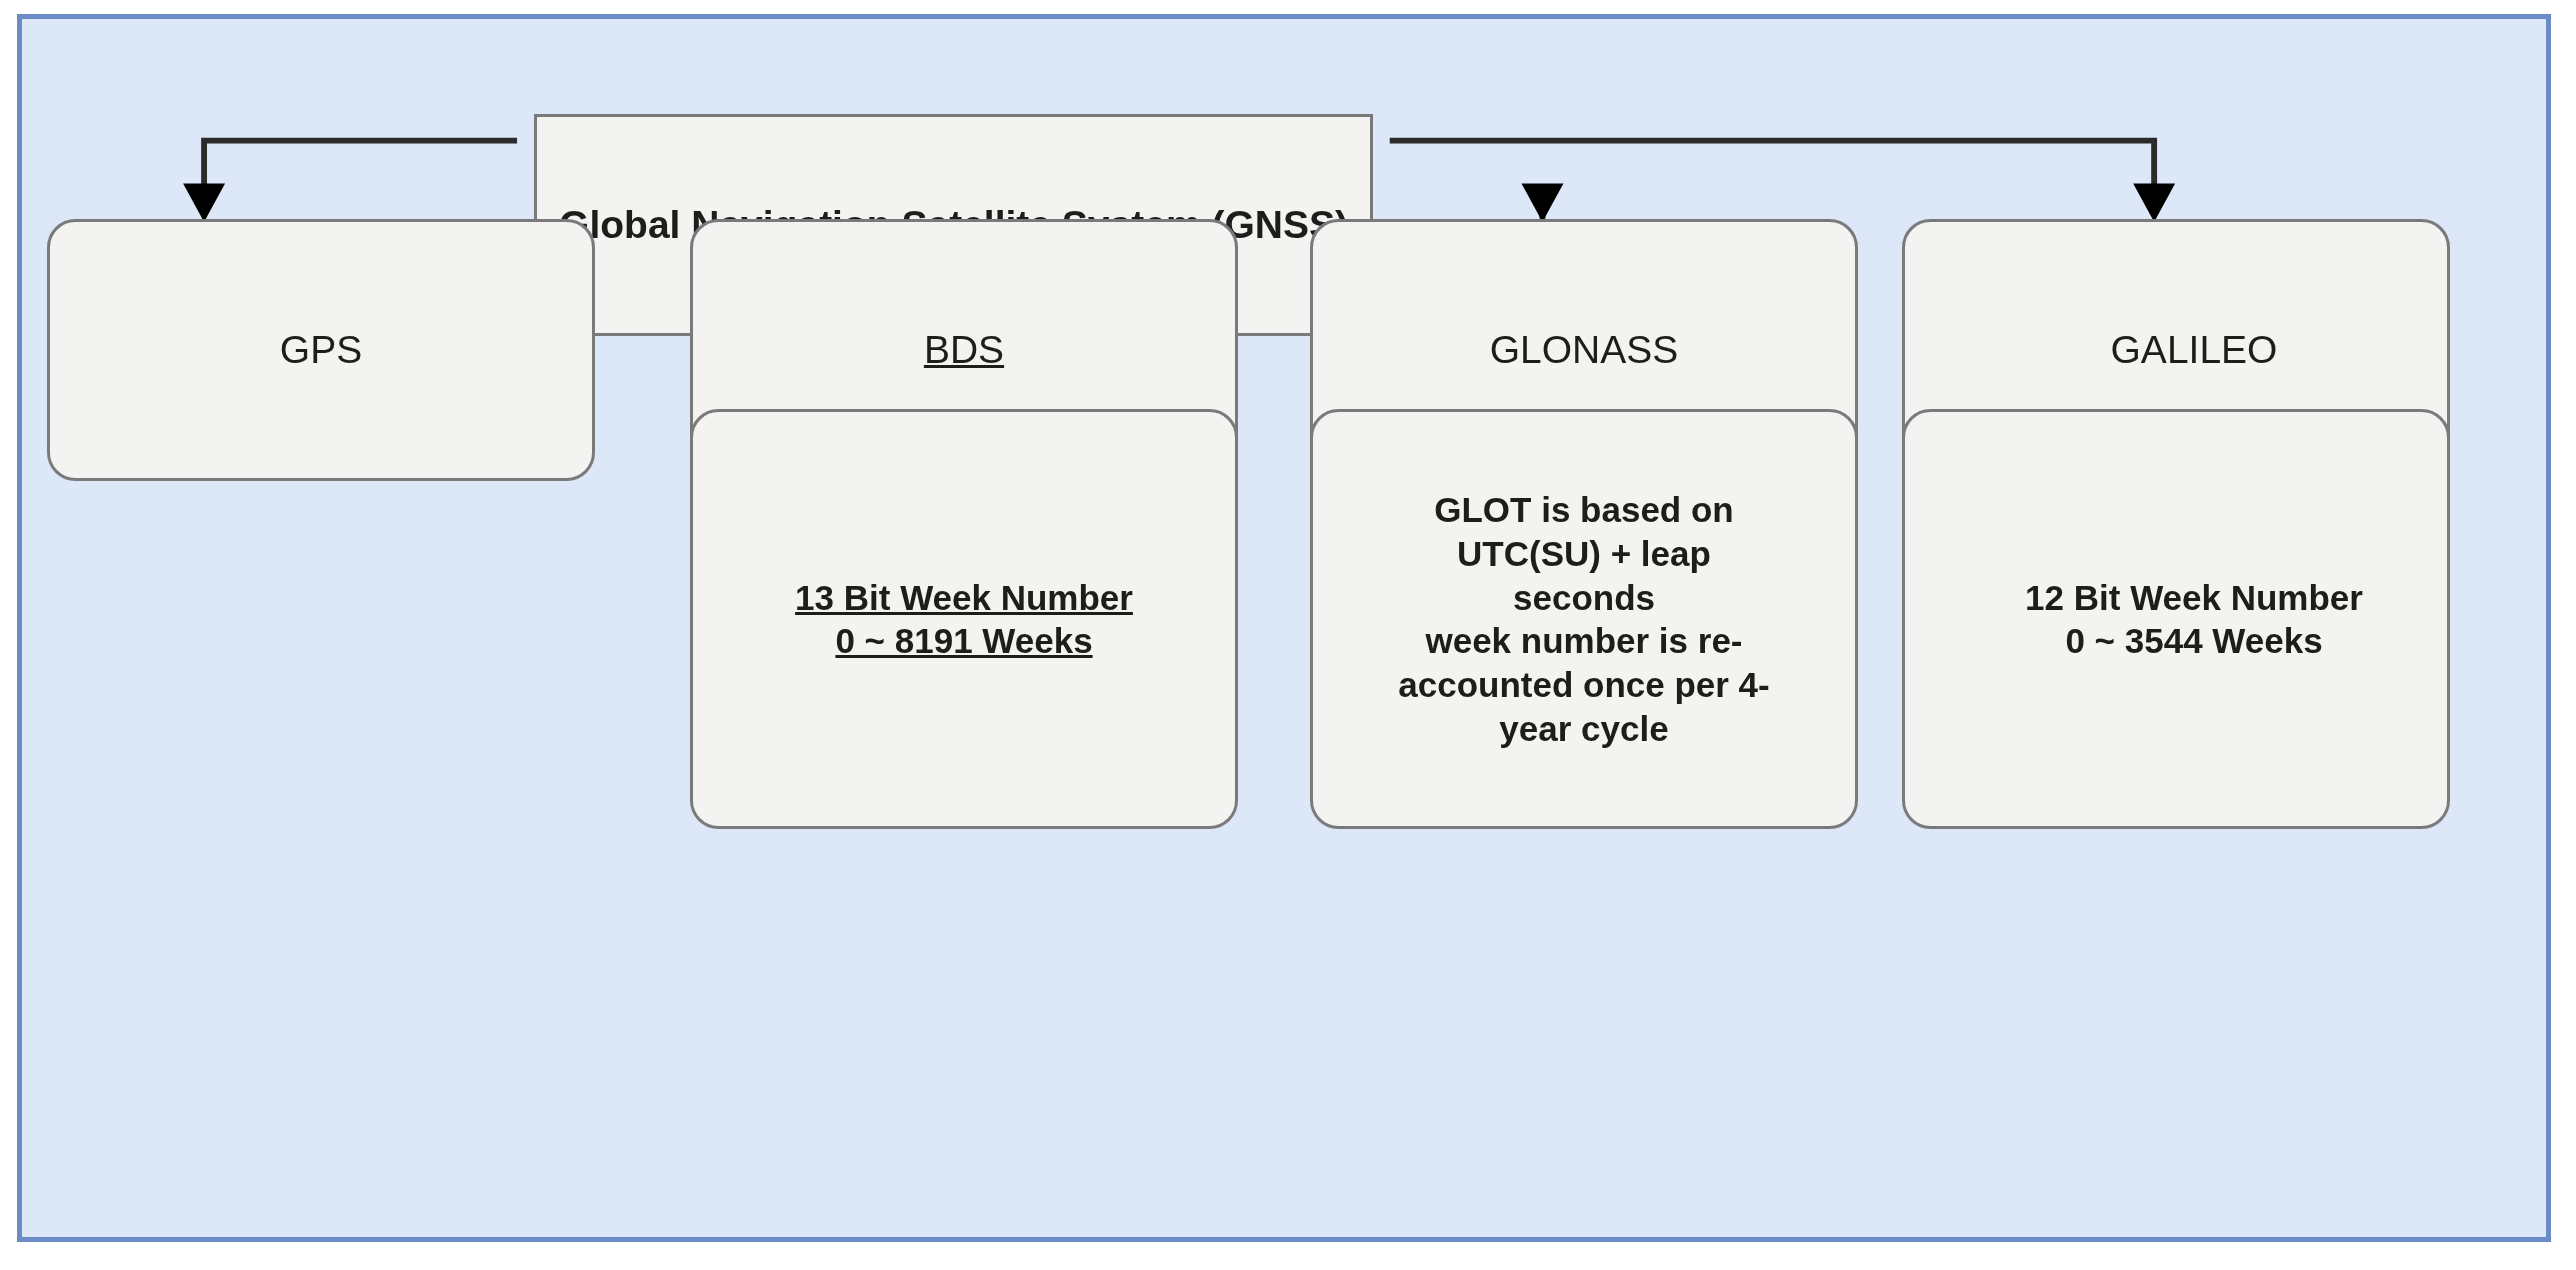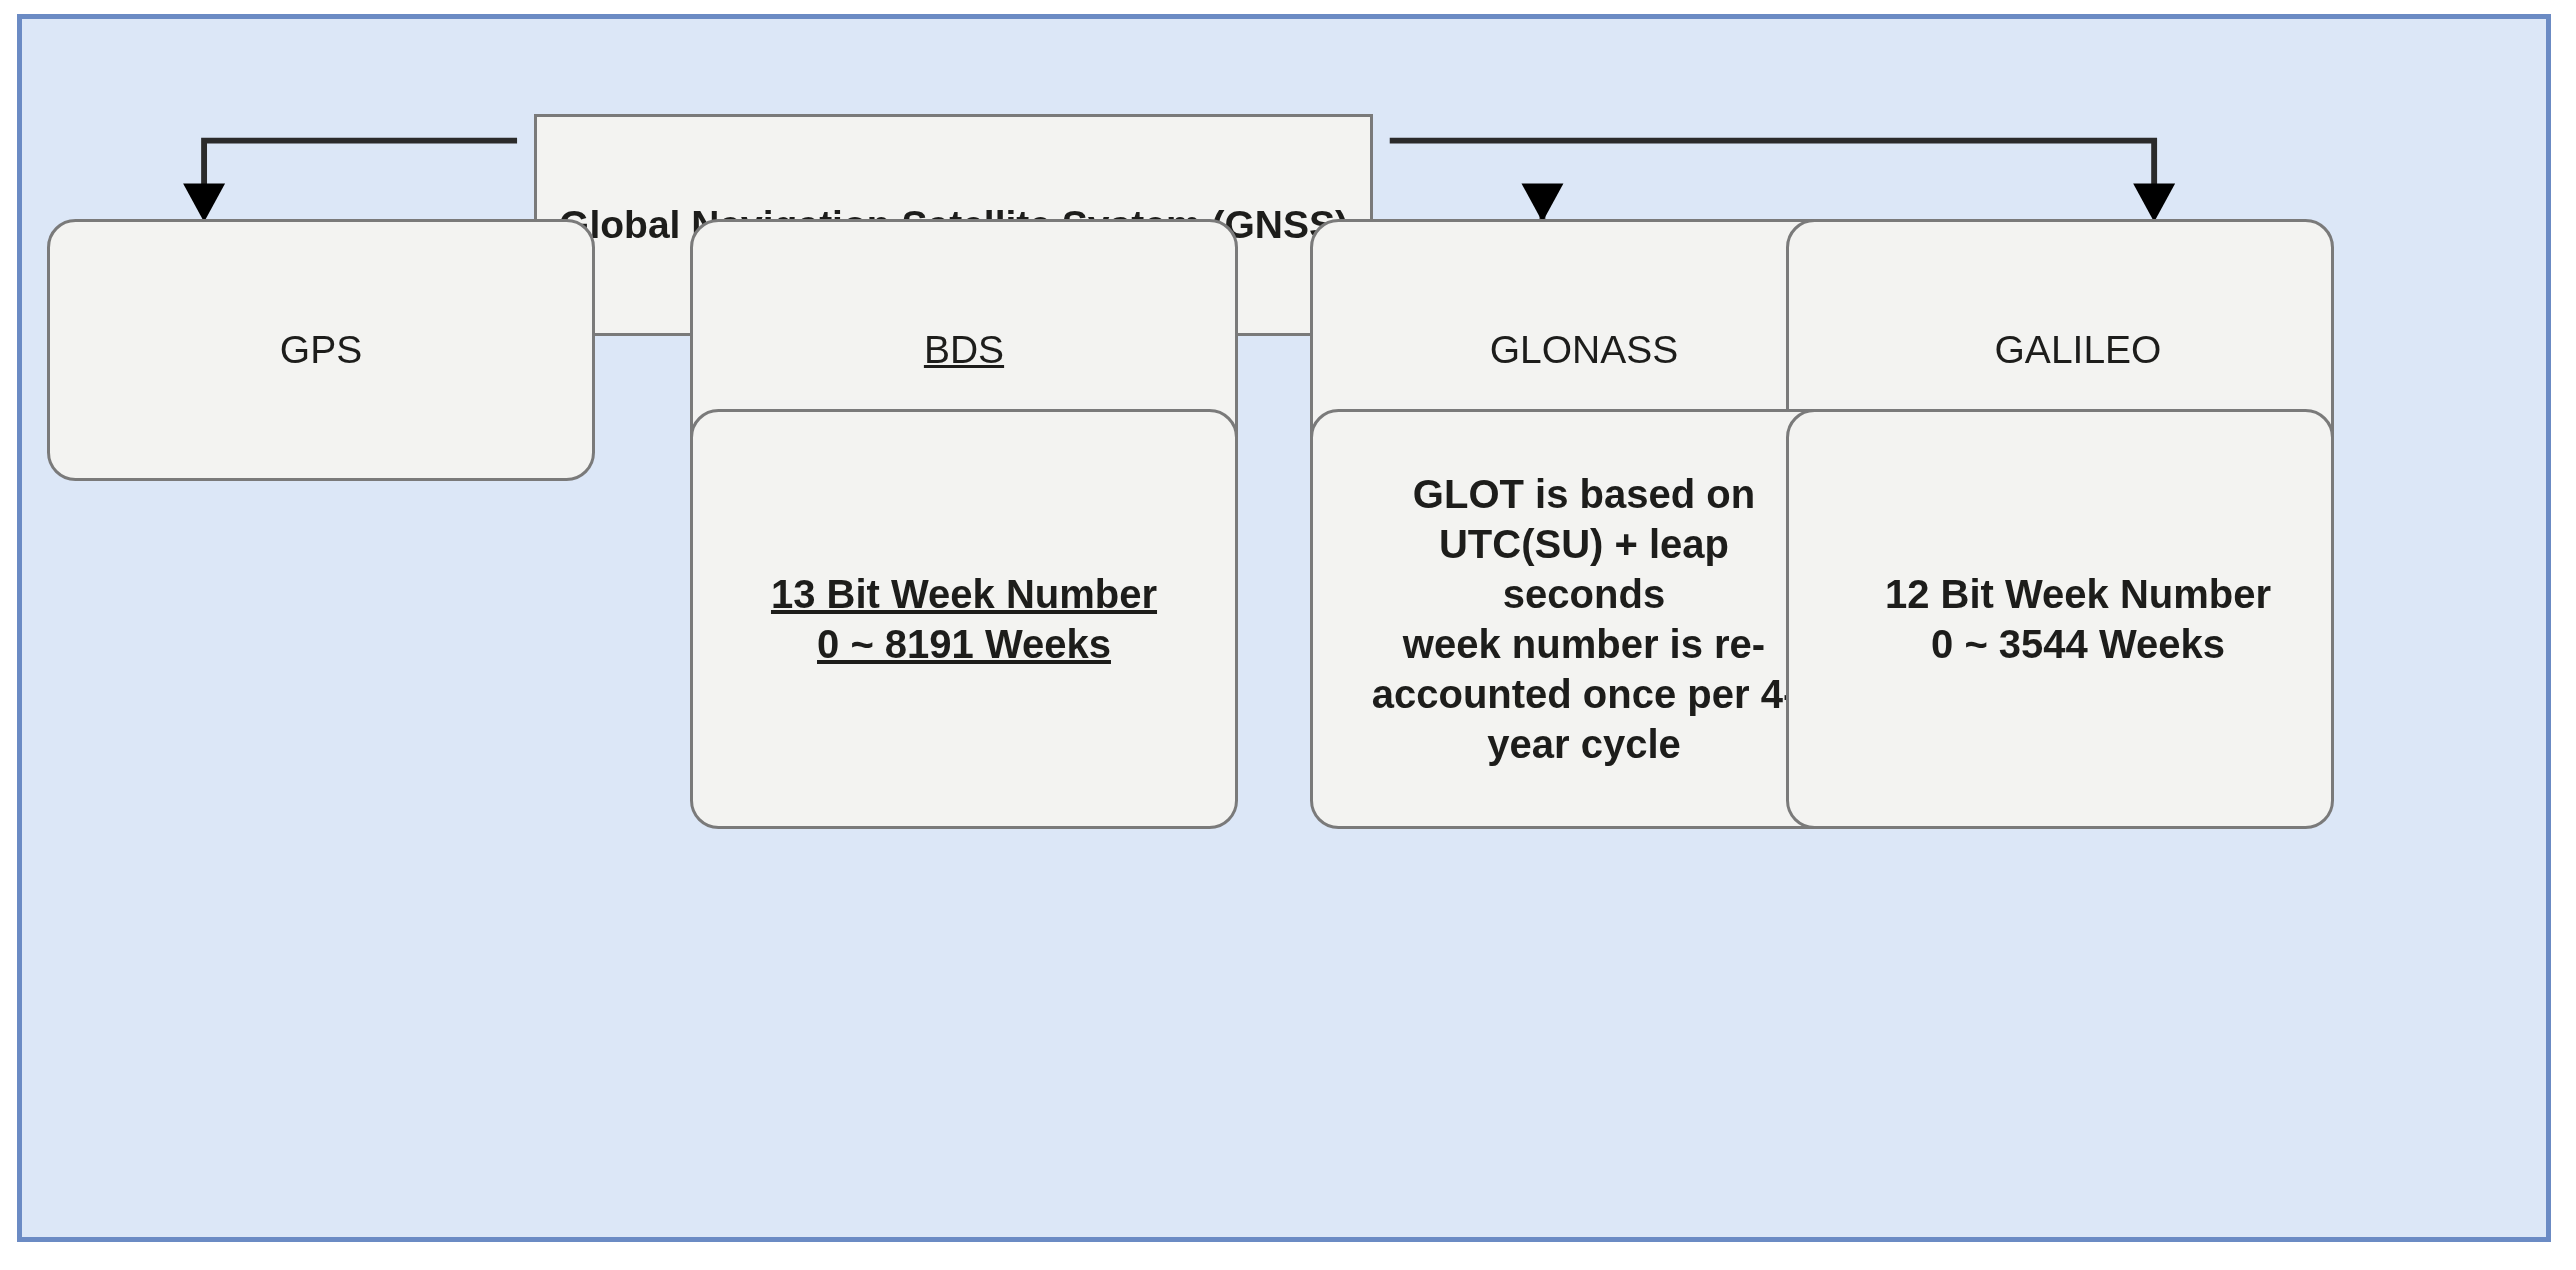--- a/index.html
+++ b/index.html
@@ -72,27 +72,27 @@
     font-size: 39px;
     font-weight: normal;
   }
 
   .tier2 {
     top: 390px;
     width: 548px;
     height: 420px;
   }
   .tier2 .node-label {
-    font-size: 40px;
+    font-size: 35px;
   }
 
   .col-0 { left: 25px; }
   .col-1 { left: 668px; text-decoration: underline; }
   .col-2 { left: 1288px; }
-  .col-3 { left: 1764px; padding-left: 36px; }
+  .col-3 { left: 1880px; padding-left: 36px; }
 
   
   #connectors {
     position: absolute;
     left: 0;
     top: 0;
     width: 2524px;
     height: 1218px;
     pointer-events: none;
   }

